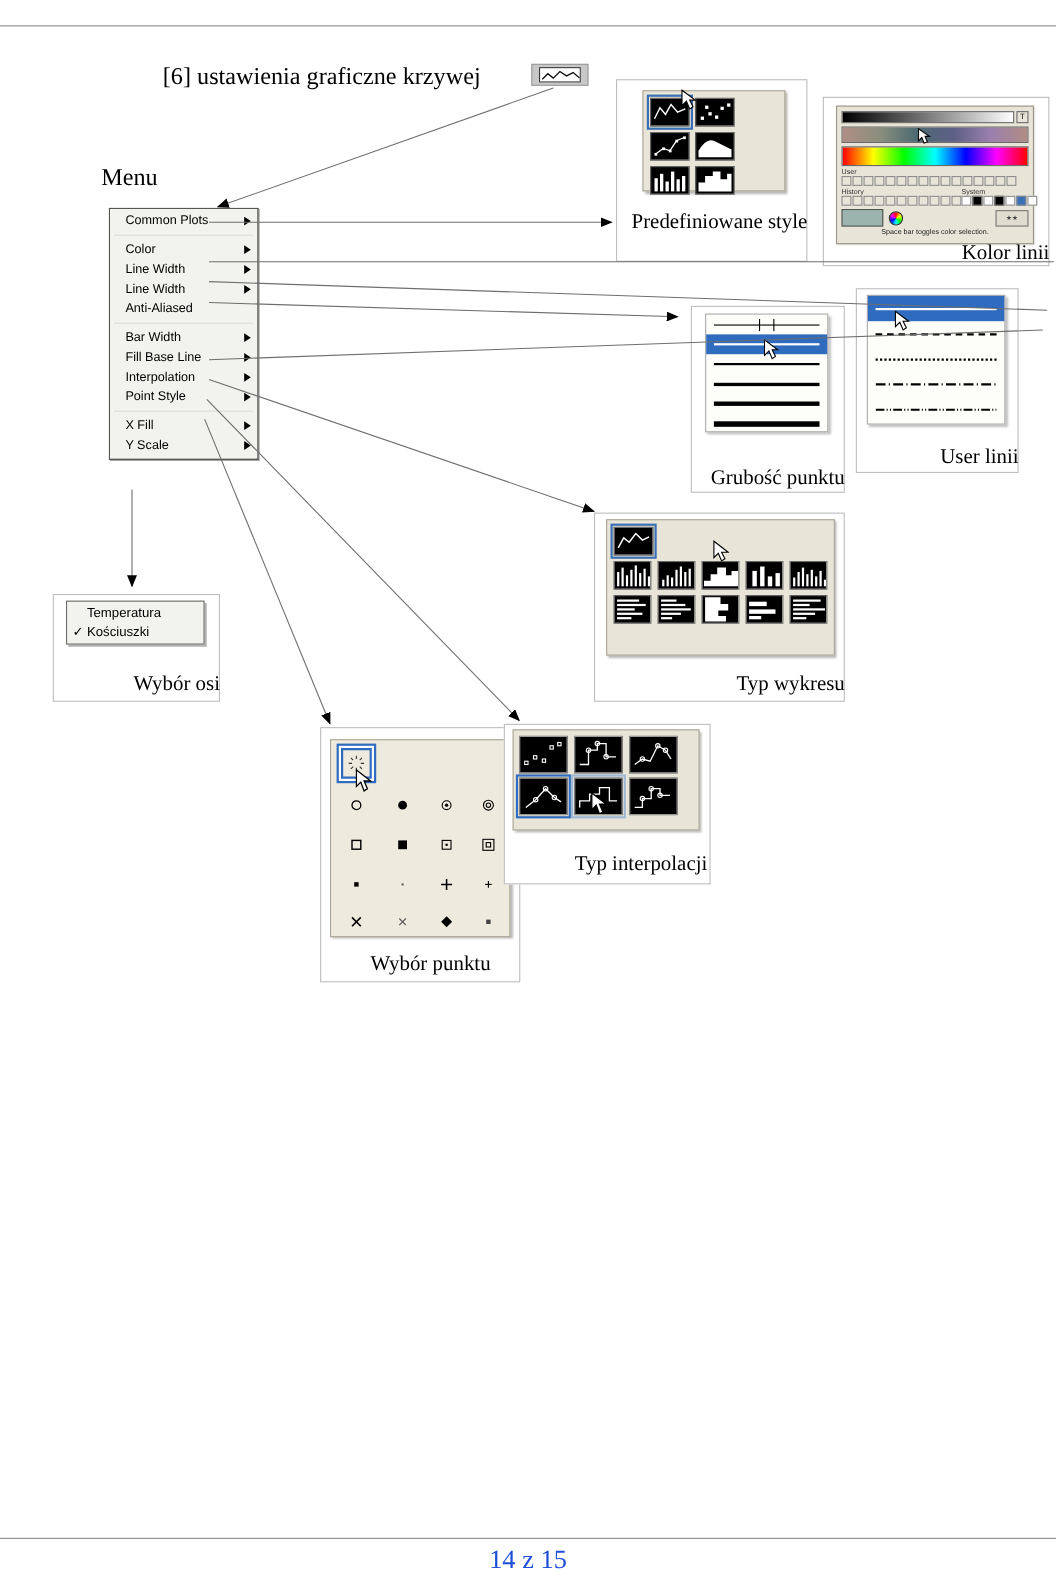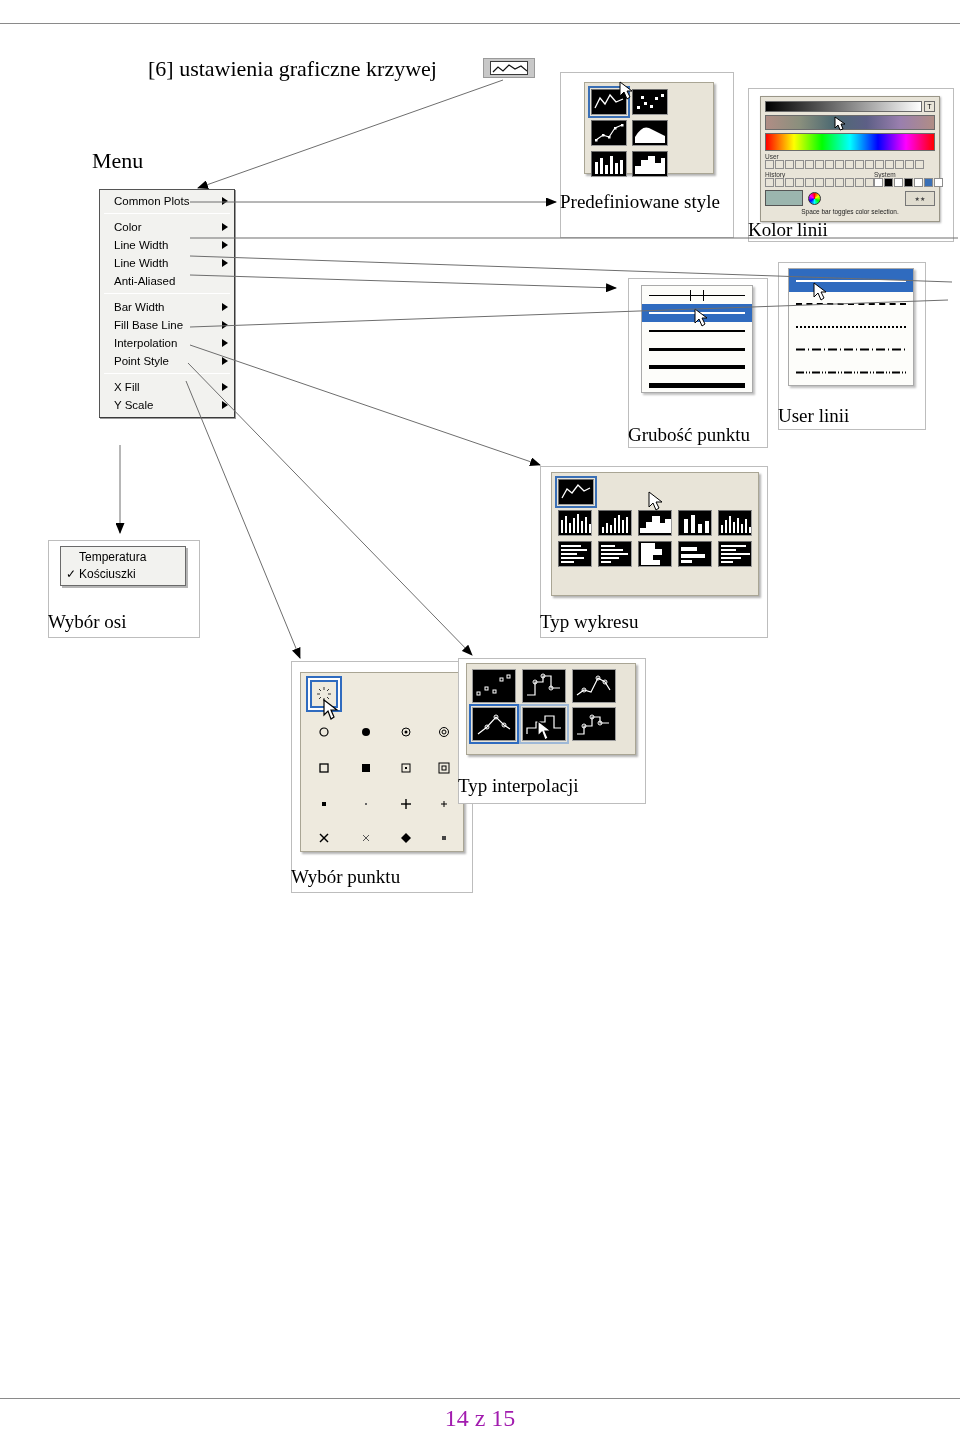--- a/index.html
+++ b/index.html
@@ -30,31 +30,31 @@
     background:#8a8a8a;
   }
 
   
   #footer-rule {
     position:absolute; left:0; top:1398px; width:960px; height:1px;
     background:#8a8a8a;
   }
   #footer-text {
     position:absolute; left:0; top:1405px; width:960px;
-    text-align:center; font-size:24px; color:#a21caf;
+    text-align:center; font-size:24px; color:#1d4ed8;
   }
 
   
   .callout {
     position:absolute;
     border:1px solid #bdbdbd;
     background:#fff;
   }
   .callout-label {
-    position:absolute; text-align:left;
+    position:absolute; text-align:right;
     font-size:19px; color:#000; white-space:nowrap;
   }
 
   
   #title {
     position:absolute; left:148px; top:56px;
     font-size:22px; color:#000; white-space:nowrap;
   }
   #title-btn {
     position:absolute; left:483px; top:58px; width:52px; height:20px;

